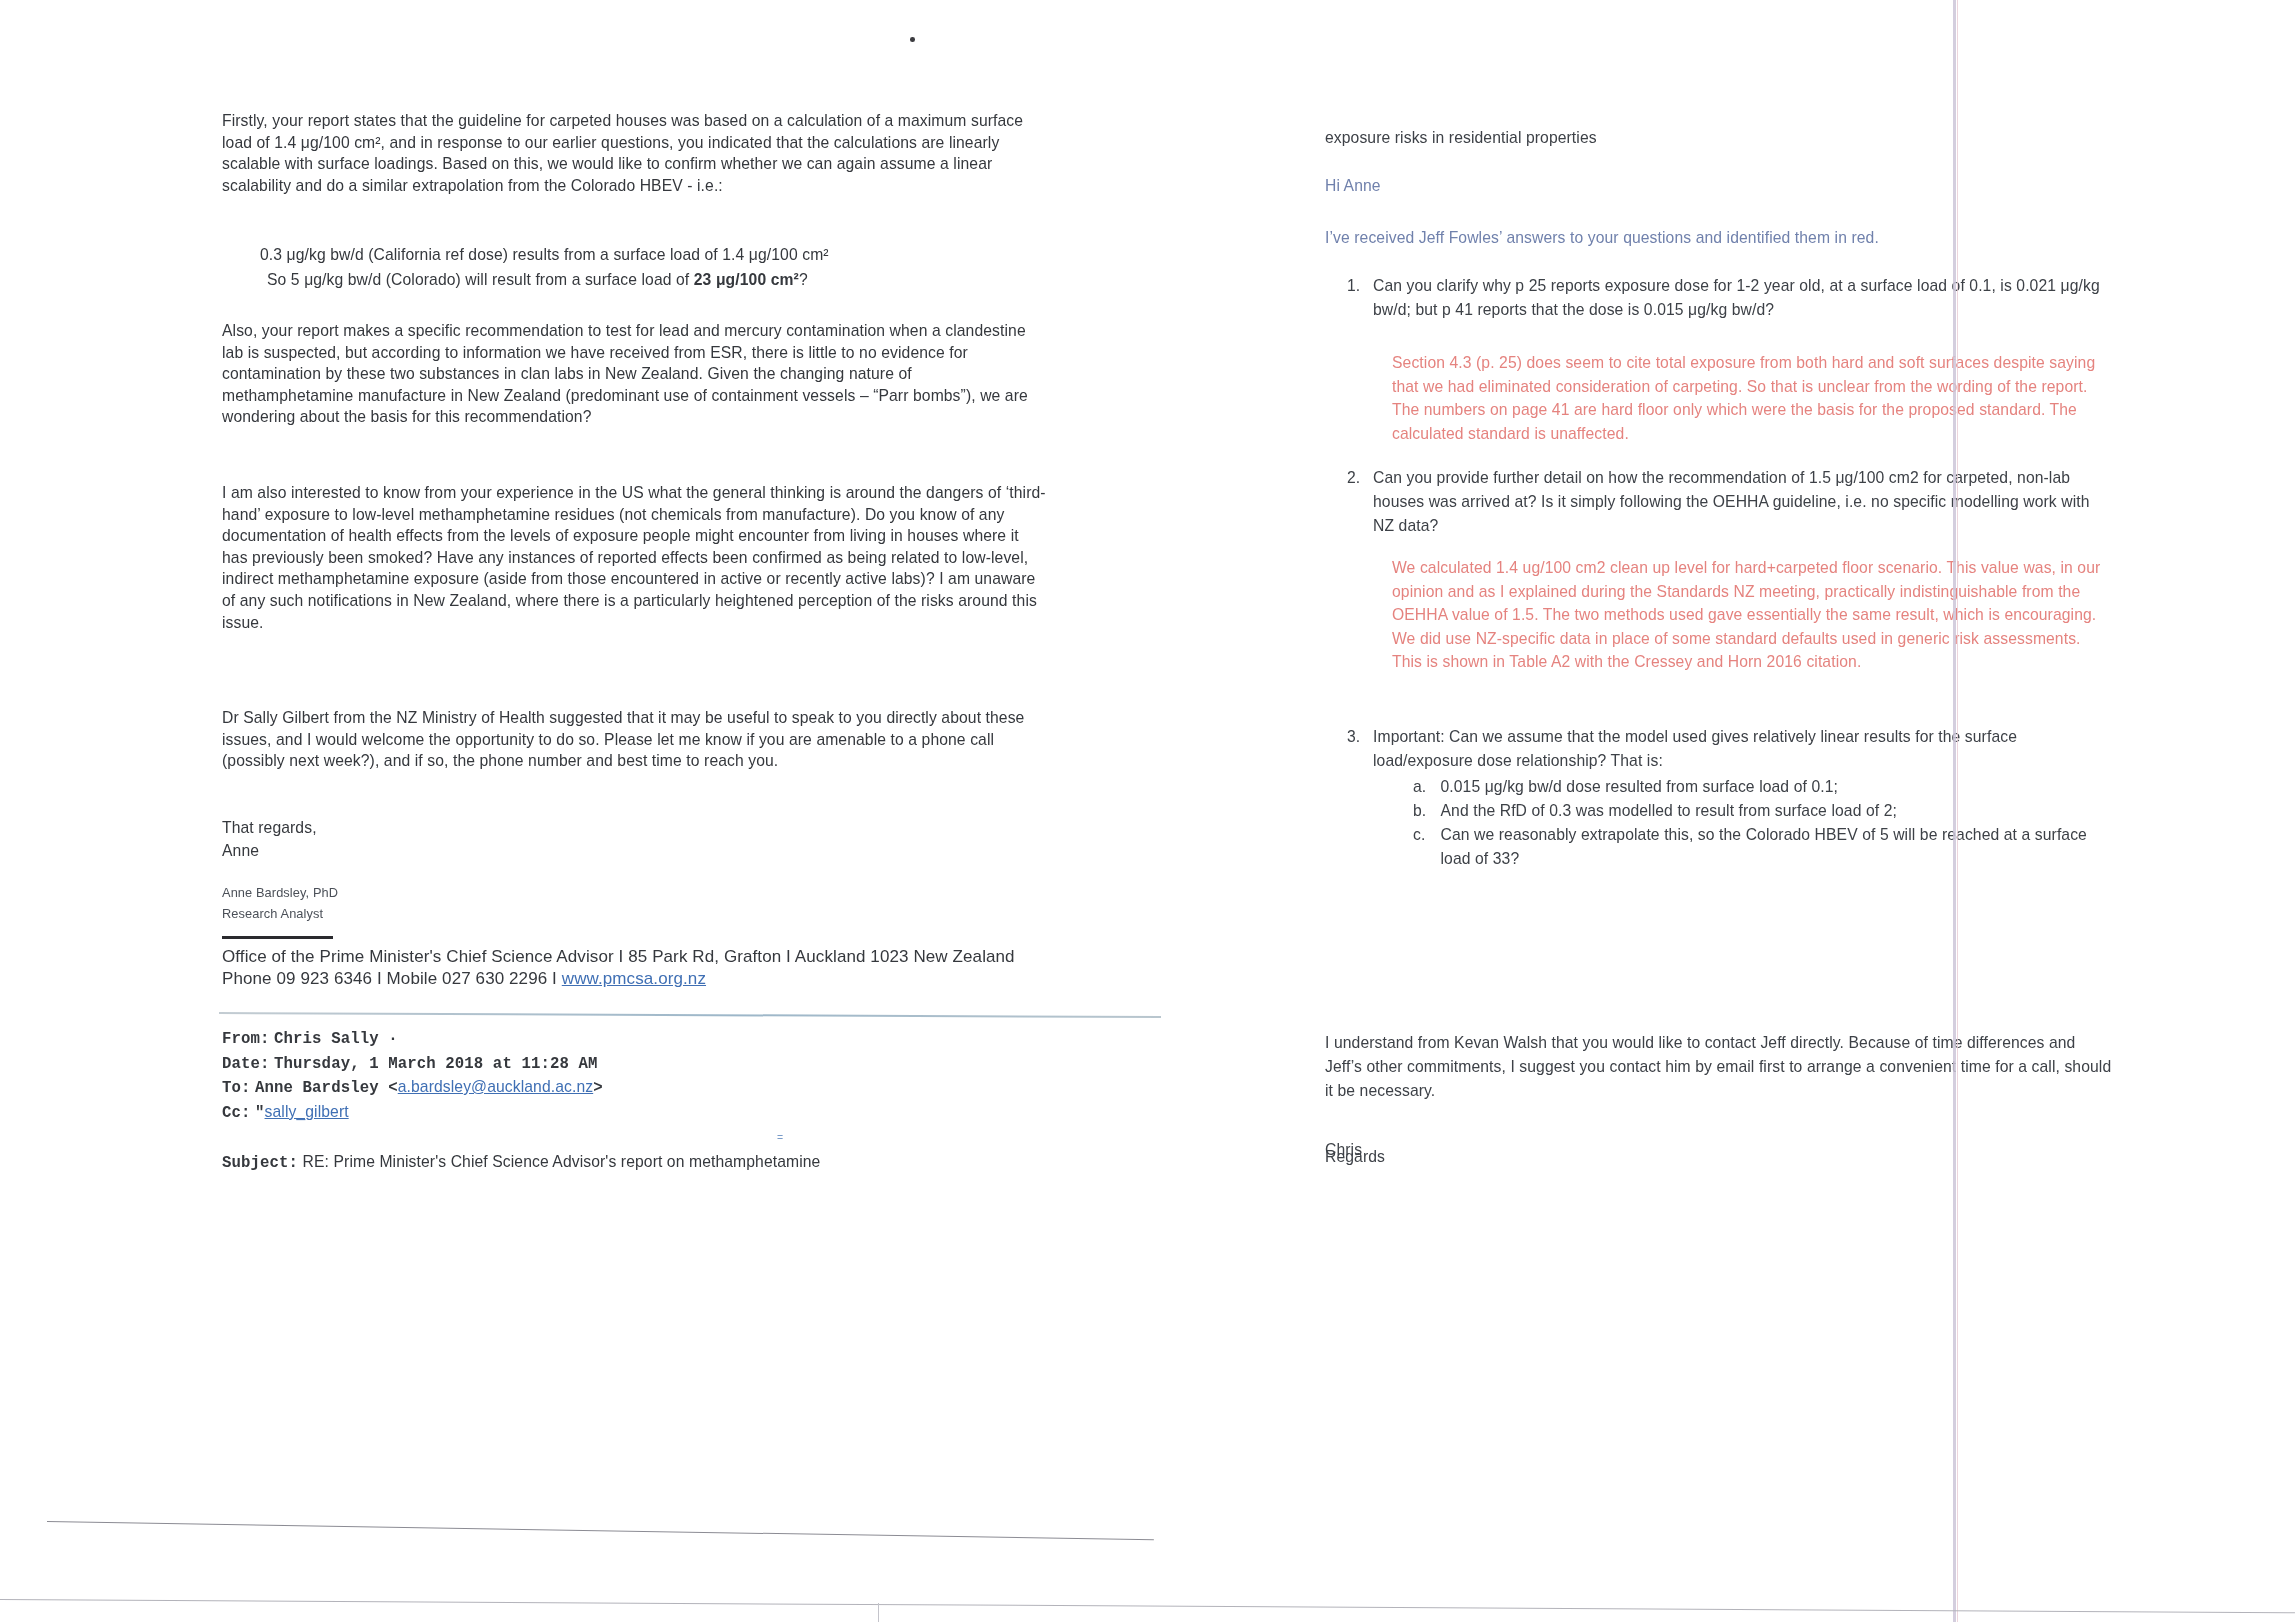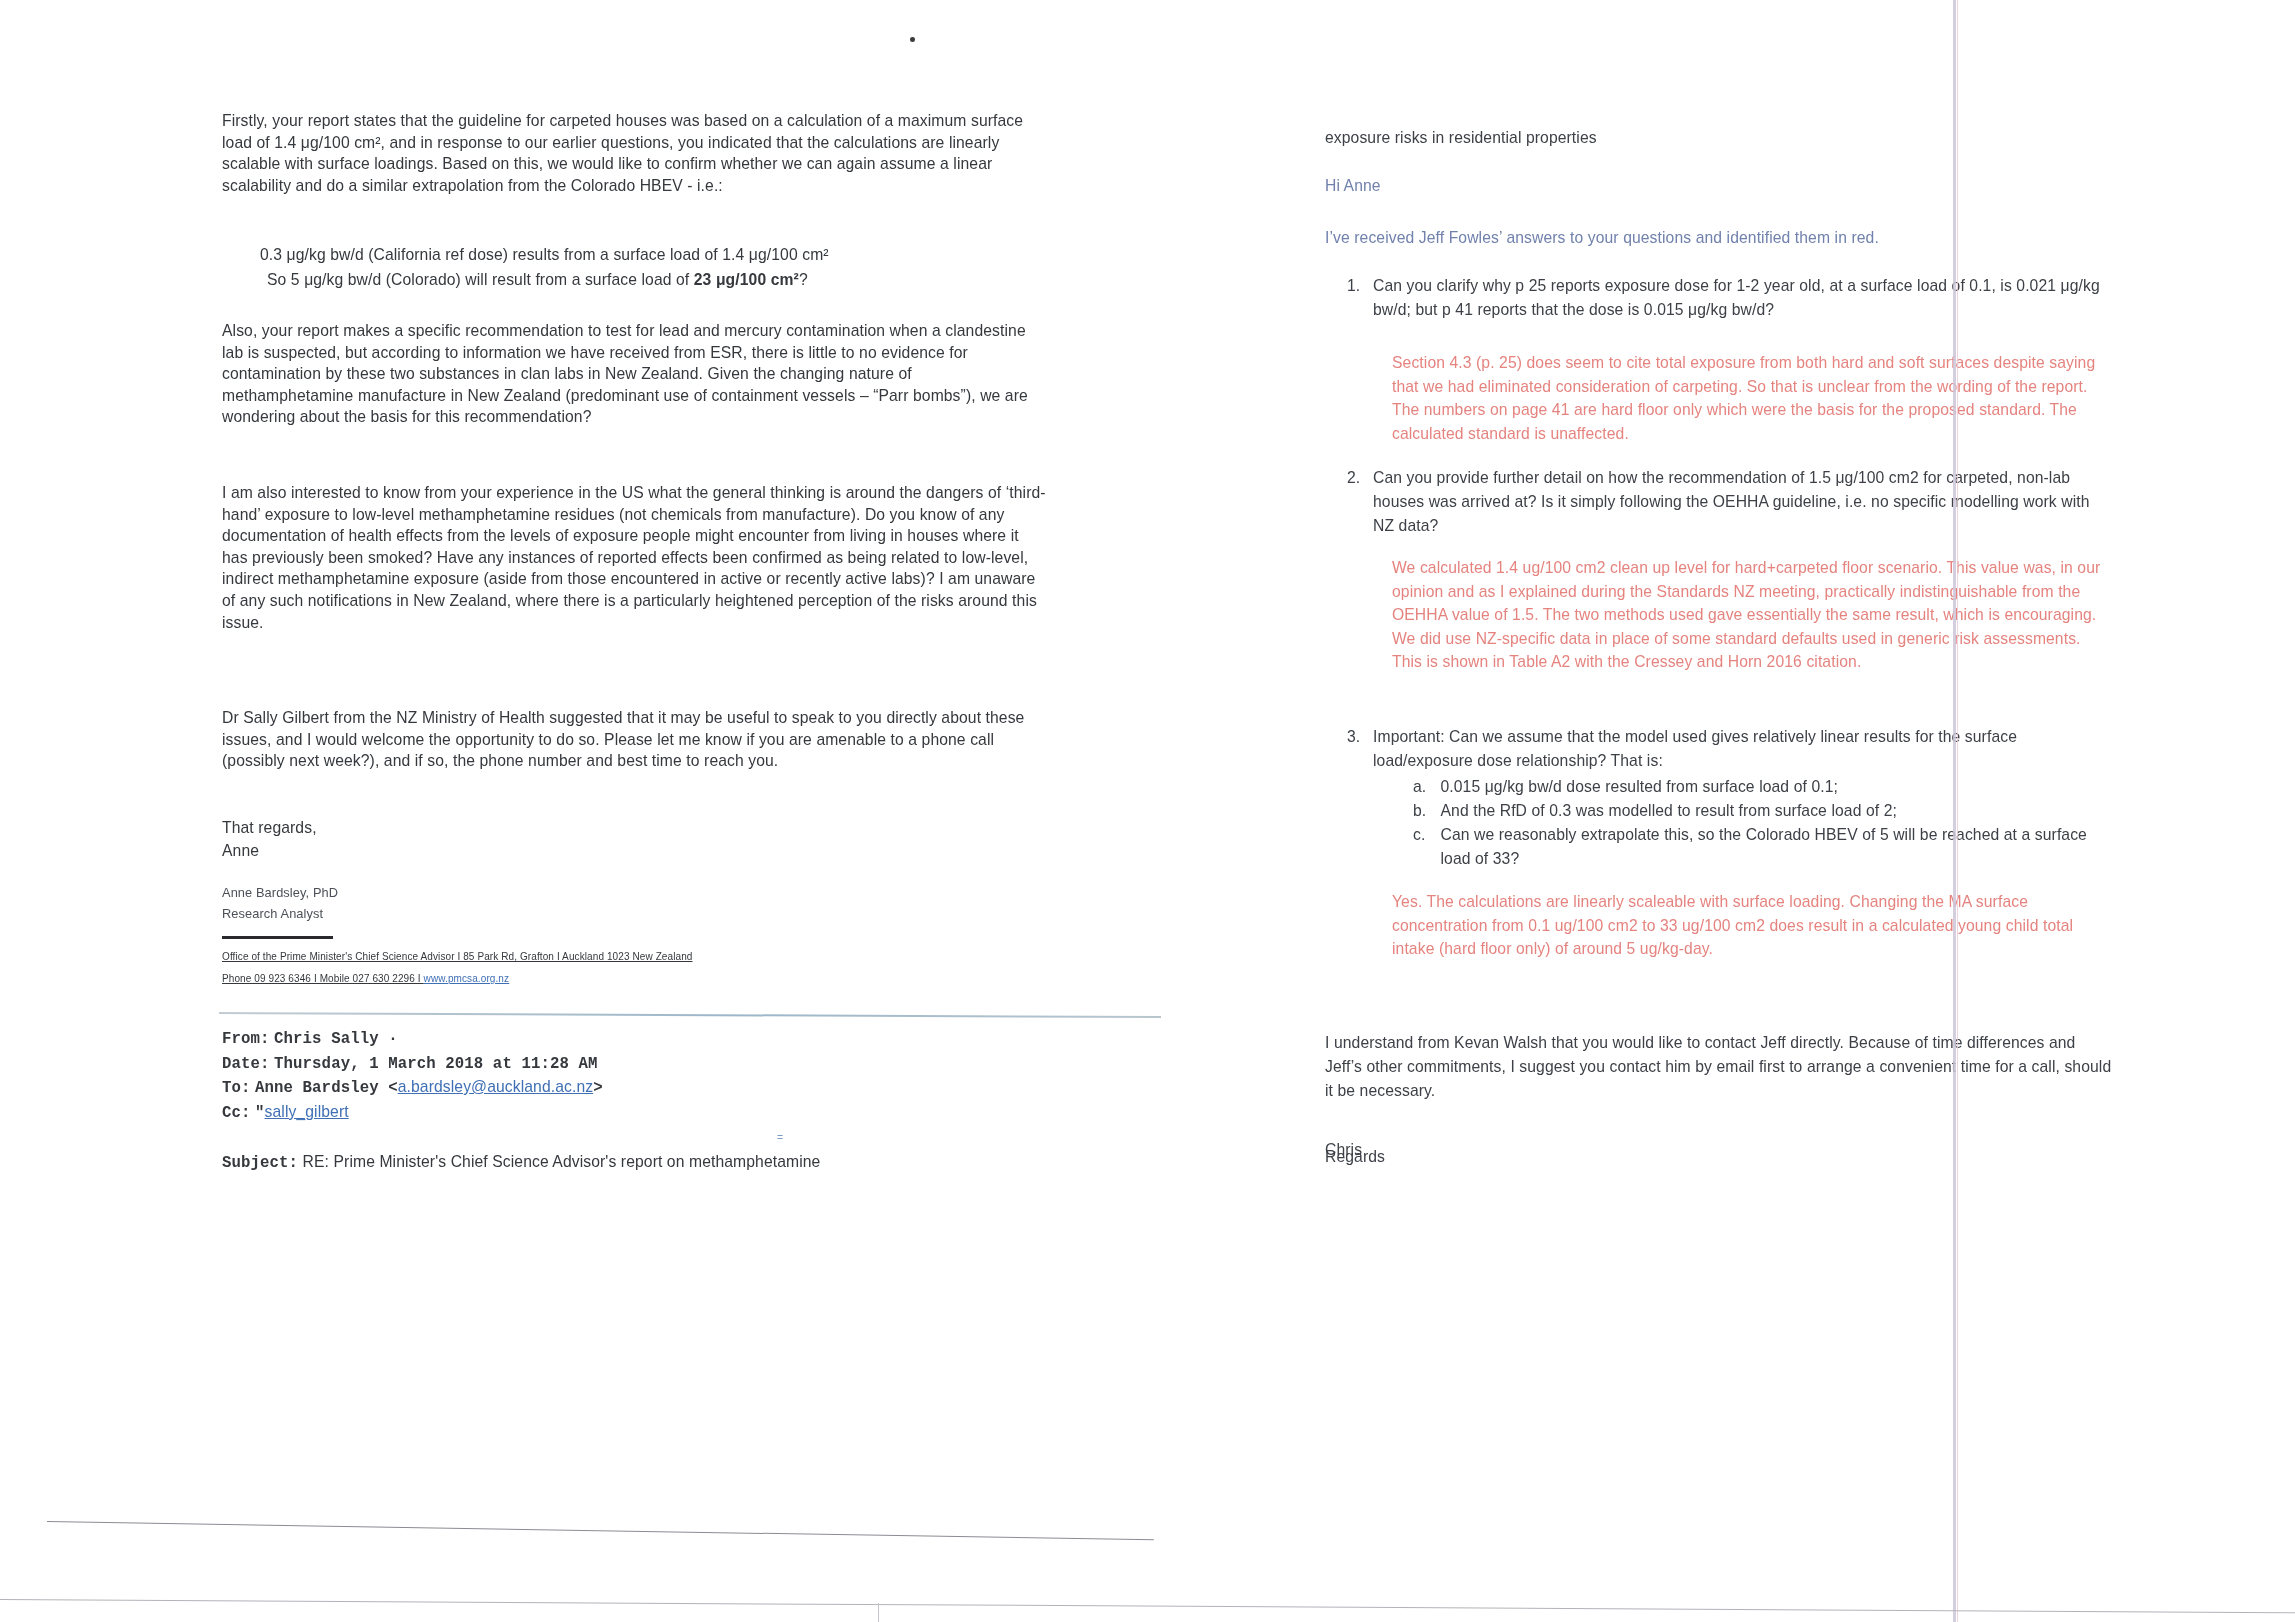--- a/index.html
+++ b/index.html
@@ -12,21 +12,21 @@
     color:var(--ink,#35383d);
   }
   .abs{position:absolute;}
   
   .body-text{
     font-size:15.7px;line-height:21.6px;color:var(--ink,#35383d);
     letter-spacing:0.1px;
   }
   .indent-item{font-size:15.7px;line-height:23.6px;color:var(--ink,#35383d);letter-spacing:0.1px;}
   .sig-small{font-size:12.8px;line-height:19.6px;color:var(--sig-gray,#4b5058);letter-spacing:0.1px;}
-  .office-text{font-size:10px;line-height:22px;color:var(--ink,#35383d);letter-spacing:0.1px;text-decoration:underline;}
+  .office-text{font-size:17px;line-height:22px;color:var(--ink,#35383d);letter-spacing:0.1px;}
   .hdr-line{font-size:15.7px;line-height:25px;color:var(--ink,#1d1f23);letter-spacing:0.1px;}
   .hdr-label{font-weight:bold;font-family:Liberation Mono, monospace;}
   a.scan-link, .scan-link{
     color:var(--link-blue,#3f6fb4);
     text-decoration:underline;
     cursor:pointer;
   }
   .sig-rule{background:#2a2a2e;height:2.6px;}
   .sep-rule{
     height:2px;
@@ -121,21 +121,20 @@
     <span>0.015 μg/kg bw/d dose resulted from surface load of 0.1;</span>
   </div>
   <div class="abs r-body r-black sub-row" style="left:1413px;top:799px;width:700px;">
     <span class="sub-marker">b.</span>
     <span>And the RfD of 0.3 was modelled to result from surface load of 2;</span>
   </div>
   <div class="abs r-body r-black sub-row" style="left:1413px;top:823px;width:707px;">
     <span class="sub-marker">c.</span>
     <span>Can we reasonably extrapolate this, so the Colorado HBEV of 5 will be reached at a surface load of 33?</span>
   </div>
-  <div class="abs r-red-body r-red" style="left:1392px;top:890px;width:720px;">Yes.  The calculations are linearly scaleable with surface loading.  Changing the MA surface concentration from 0.1 ug/100 cm2 to 33 ug/100 cm2 does result in a calculated young child total intake (hard floor only) of around 5 ug/kg-day.</div>
 
 
   <div class="abs r-body r-black" style="left:1325px;top:1031px;width:789px;">I understand from Kevan Walsh that you would like to contact Jeff directly.  Because of time differences and Jeff’s other commitments, I suggest you contact him by email first to arrange a convenient time for a call, should it be necessary.</div>
 
   <div class="abs r-body r-black" style="left:1325px;top:1145px;">Regards</div>
   <div class="abs r-body r-black" style="left:1325px;top:1138px;">Chris</div>
 
   <div class="abs dot-artifact" style="left:910px;top:37px;"></div>
 
   <div class="abs eq-artifact" style="left:777px;top:1135px;">=</div>

